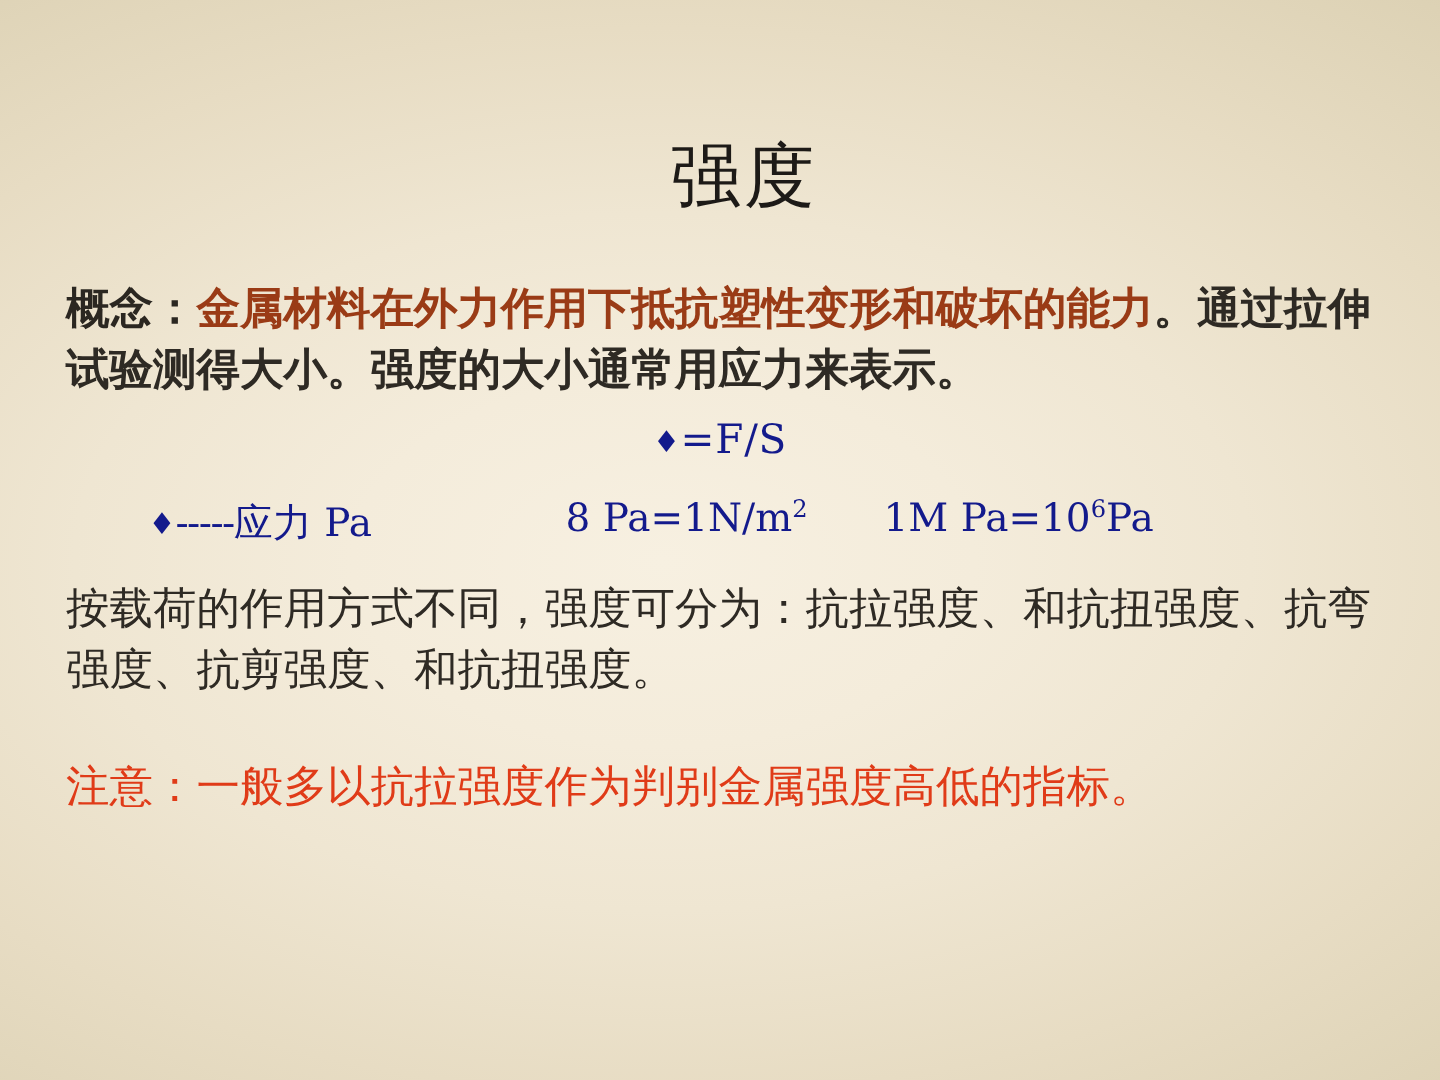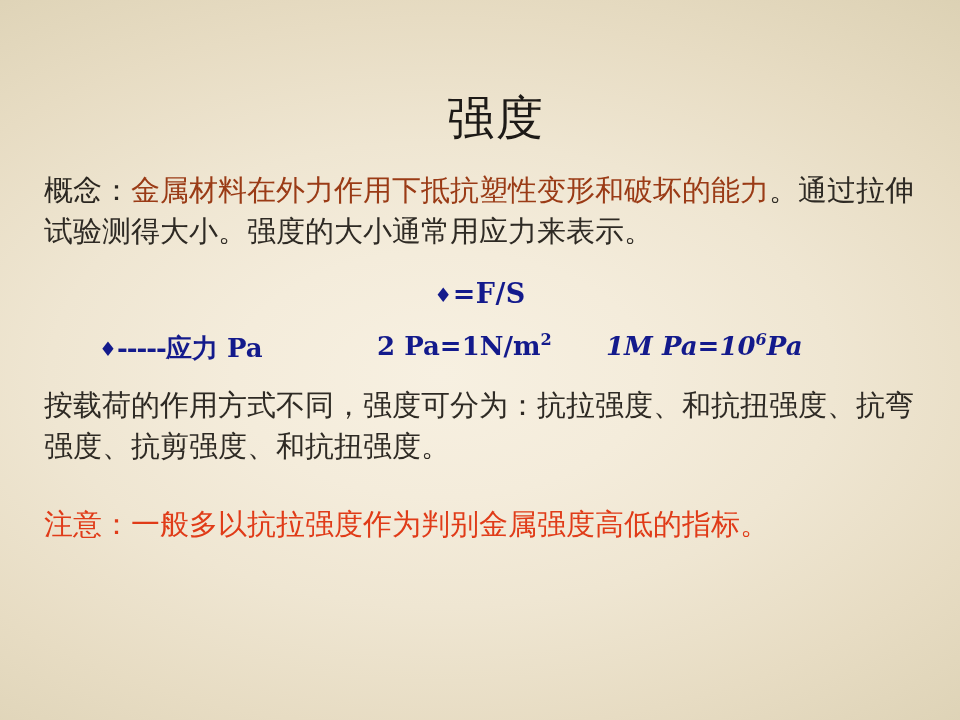--- a/index.html
+++ b/index.html
@@ -60,59 +60,59 @@
   .para {
     position: absolute;
     left: 44px;
     width: 880px;
     font-size: 29px;
     line-height: 41px;
     color: #2e2a24;
     font-family: "DejaVu Serif", "Liberation Serif", serif;
   }
 
-  .p-concept { top: 170px; }
+  .p-concept { top: 185px; font-weight: bold; }
   .p-types   { top: 385px; }
   .p-note    { top: 482px; color: #e03b18; margin-top: 22px; }
 
   .lbl-concept {
     color: #2b2721;
   }
   .hl-brown {
     color: #9a3b16;
   }
   .tail-dark {
     color: #2e2a24;
   }
 
   
   .formula {
     position: absolute;
     color: #131a8c;
     font-family: "DejaVu Serif", "Liberation Serif", serif;
-    font-weight: bold;
+    font-weight: normal;
     white-space: nowrap;
   }
   .f-sigma-eq {
     top: 278px;
     left: 0;
     width: 960px;
     text-align: center;
     font-size: 27px;
     letter-spacing: 0.5px;
   }
   .f-row {
     top: 331px;
     left: 44px;
     width: 880px;
     font-size: 26px;
   }
   .f-cell-a { position: absolute; left: 55px;  top: 0; }
   .f-cell-b { position: absolute; left: 333px; top: 0; }
-  .f-cell-c { position: absolute; left: 562px; top: 0; font-style: italic; }
+  .f-cell-c { position: absolute; left: 545px; top: 0; }
 
   .dia {
     font-family: "DejaVu Sans", "Liberation Sans", sans-serif;
     font-size: 20px;
     vertical-align: 1px;
   }
   .dash {
     letter-spacing: -1px;
   }
   .cjk {
@@ -141,21 +141,21 @@
       <span class="dia">♦</span><span>=F/S</span>
     </div>
 
     <div class="formula f-row">
 
       <span class="f-cell-a">
         <span class="dia">♦</span><span class="dash">-----</span><span class="cjk">应力</span>&nbsp;<span>Pa</span>
       </span>
 
       <span class="f-cell-b">
-        <span>2 Pa=1N/m</span><sup>2</sup>
+        <span>8 Pa=1N/m</span><sup>2</sup>
       </span>
 
       <span class="f-cell-c">
         <span>1M Pa=10</span><sup>6</sup><span>Pa</span>
       </span>
 
     </div>
 
     <div class="para p-types">按载荷的作用方式不同，强度可分为：抗拉强度、和抗扭强度、抗弯强度、抗剪强度、和抗扭强度。</div>
 

